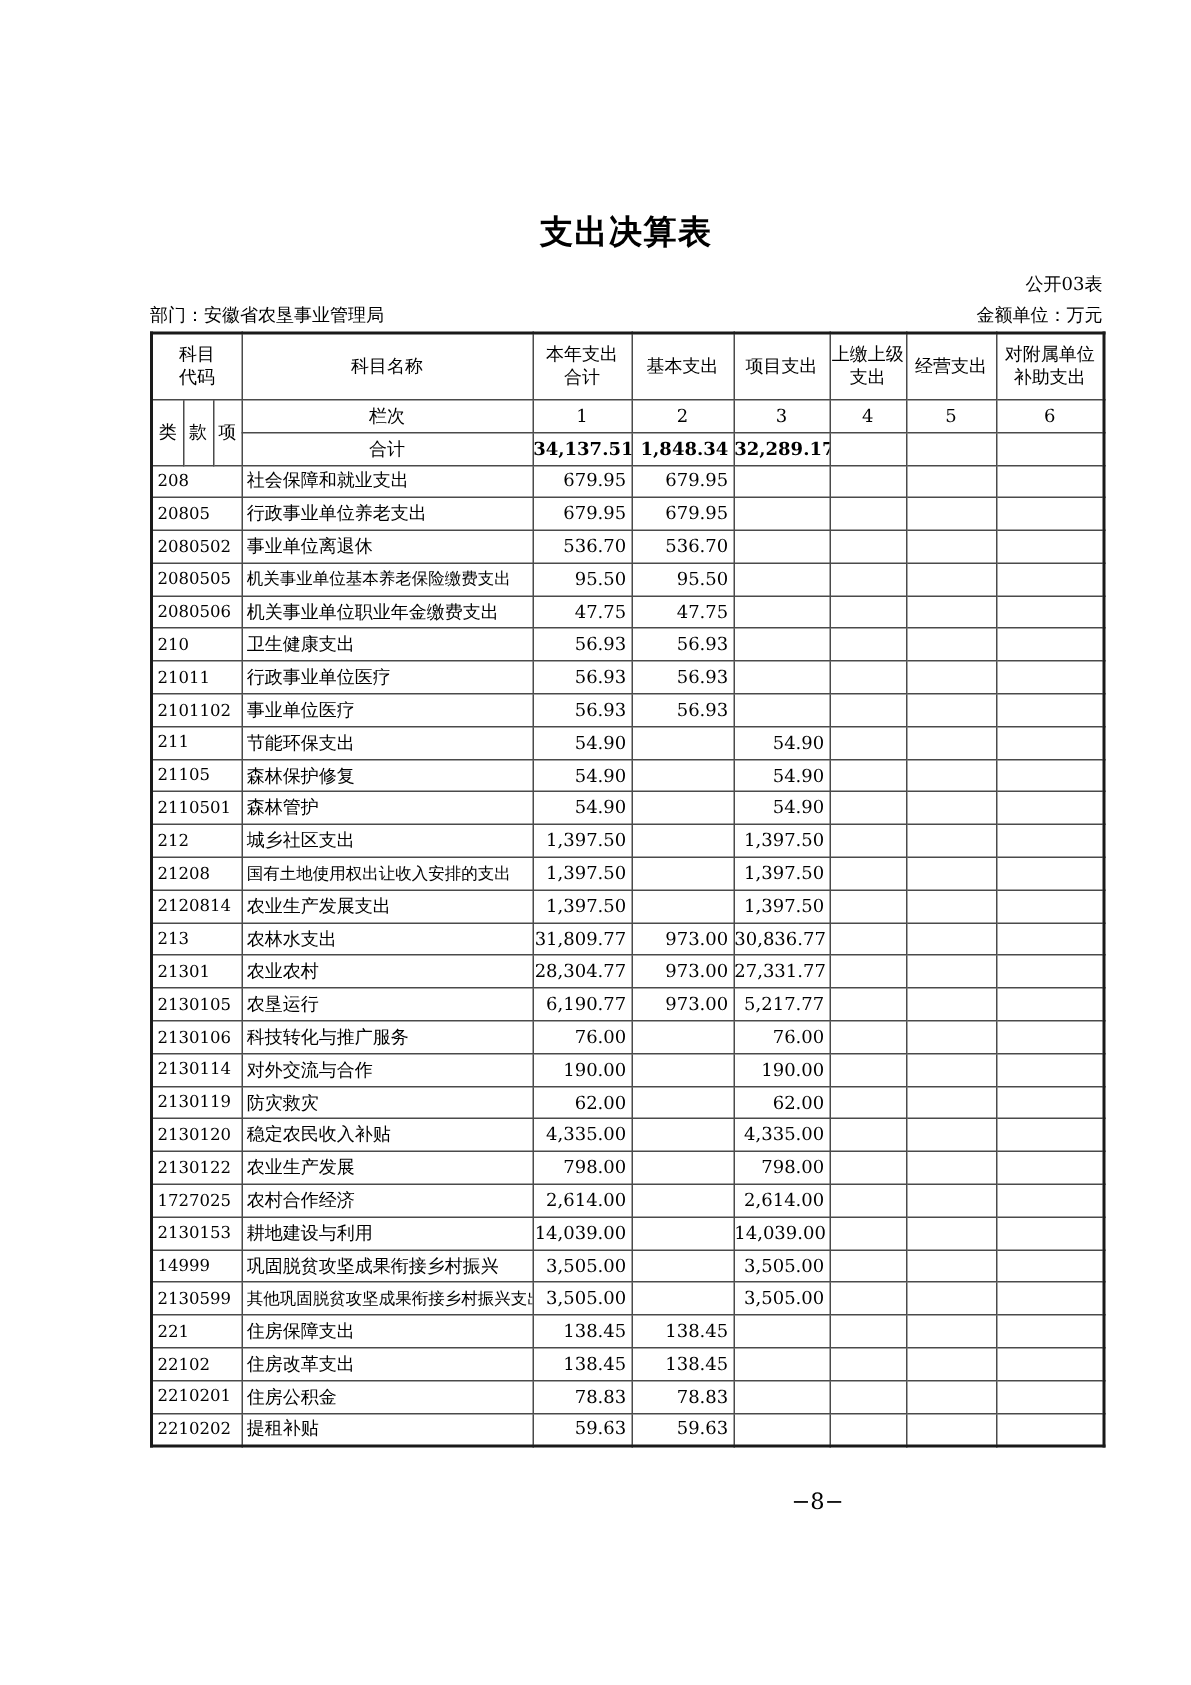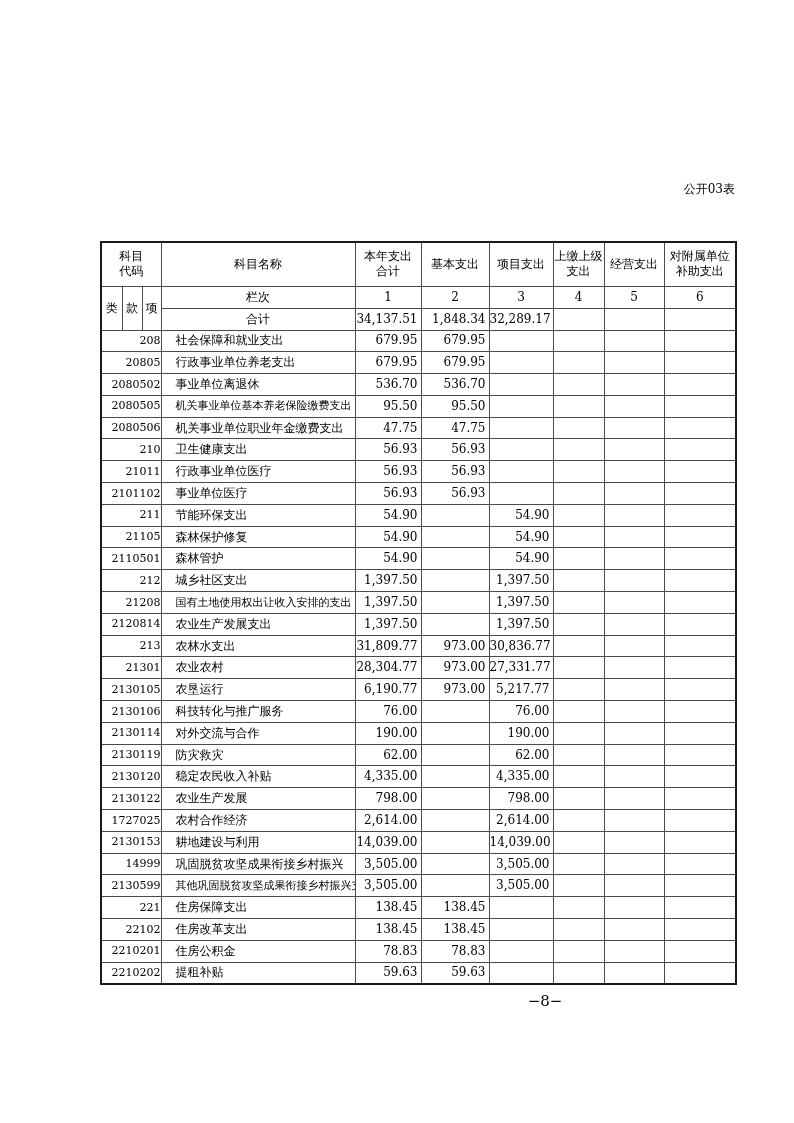--- a/index.html
+++ b/index.html
@@ -36,76 +36,80 @@
     justify-content: space-between;
     font-size: 12px;
   }
   table.fin-table {
     position: absolute;
     top: 221px; left: 100px;
     width: 635px;
     border-collapse: collapse;
     table-layout: fixed;
     border: 2px solid #1a1a1a;
-    margin-top: 20px;
   }
   .fin-table th, .fin-table td {
     border: 1px solid #4a4a4a;
     font-weight: normal;
     font-size: 12px;
     line-height: 1.25;
     vertical-align: middle;
     overflow: hidden;
     padding: 0;
   }
   .fin-table thead tr.h1 { height: 44px; }
   .fin-table thead tr.h2 { height: 22px; }
   .fin-table thead tr.h3 { height: 22px; }
   .fin-table tbody tr { height: 21.8px; }
   .fin-table th { text-align: center; }
   .pre { white-space: pre-line; }
   .fin-table td.code {
-    text-align: right;
+    text-align: left;
     padding-left: 3px;
     font-size: 11px;
     font-family: "DejaVu Serif", "Liberation Serif", serif;
   }
   .fin-table td.name {
     text-align: left;
-    padding-left: 14px;
+    padding-left: 3px;
     white-space: nowrap;
   }
   .fin-table td.name.long16 { font-size: 11px; }
   .fin-table td.name.long17 { font-size: 11px; }
   .fin-table td.num {
     text-align: right;
     padding-right: 3px;
     white-space: nowrap;
   }
-  .fin-table tr.totals td.num { font-weight: normal; }
+  .fin-table tr.totals td.num { font-weight: bold; }
   .note {
     position: absolute;
     top: 969px; left: 100px;
     font-size: 12px;
   }
   .page-number {
     position: absolute;
     top: 992px; left: 500px; width: 90px;
     text-align: center;
     font-size: 15px;
   }
 </style>
 </head>
 <body>
 
 <div class="page">
 
+  <div class="title">支出决算表</div>
 
   <div class="doc-label">公开03表</div>
 
+  <div class="meta-line">
+    <span>部门：安徽省农垦事业管理局</span>
+    <span>金额单位：万元</span>
+  </div>
 
   <table class="fin-table">
     <colgroup>
       <col style="width:21px">
         <col style="width:20px">
         <col style="width:19px">
       <col style="width:194px">
       <col style="width:66px">
         <col style="width:68px">
         <col style="width:64px">

